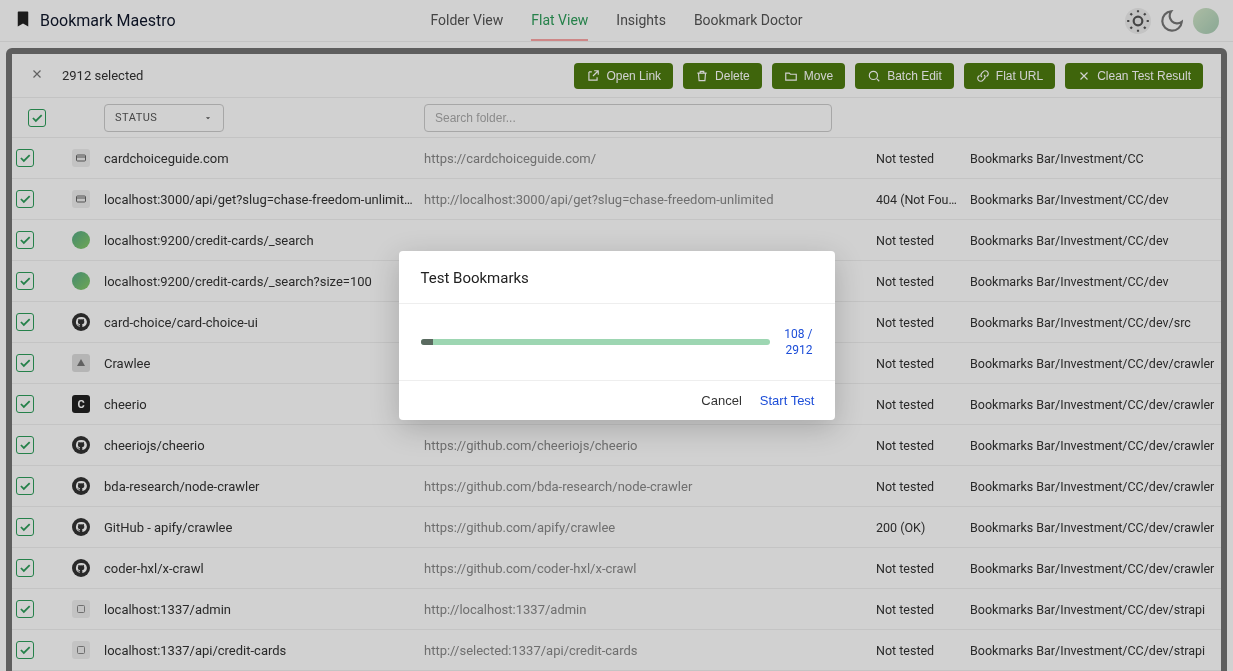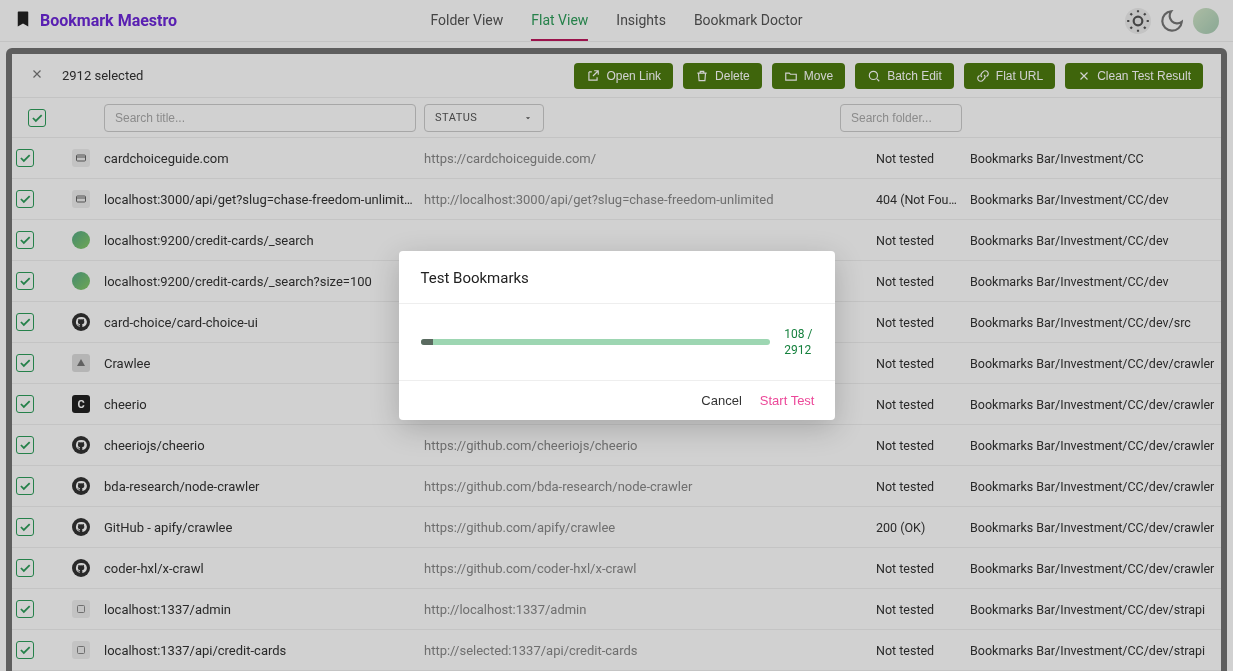--- a/index.html
+++ b/index.html
@@ -1,24 +1,24 @@
 <!DOCTYPE html>
 <html><head>
 <meta charset="utf-8">
 <style>
   * { box-sizing: border-box; margin: 0; padding: 0; }
   body { font-family: -apple-system, BlinkMacSystemFont, "Segoe UI", Roboto, sans-serif; font-size: 13px; color: #333; background: #fff; width: 1233px; height: 671px; overflow: hidden; position: relative; }
   a { text-decoration: none; color: inherit; }
 
   .topbar { height: 42px; display: flex; align-items: center; padding: 0 14px; border-bottom: 1px solid #eee; position: relative; }
-  .brand { display: flex; align-items: center; gap: 8px; font-weight: 700; font-size: 16px; color: #6d28d9; }
+  .brand { display: flex; align-items: center; gap: 8px; font-weight: 400; font-size: 16px; color: #0f172a; }
   .brand svg { width: 18px; height: 18px; }
   .tabs { position: absolute; left: 50%; transform: translateX(-50%); display: flex; gap: 28px; height: 100%; align-items: stretch; }
   .tab { display: flex; align-items: center; color: #555; font-size: 14px; border-bottom: 2px solid transparent; }
-  .tab.active { color: #2e9e5b; border-bottom: 2px solid #be185d; }
+  .tab.active { color: #2e9e5b; border-bottom: 2px solid #fca5a5; }
   .topright { margin-left: auto; display: flex; align-items: center; gap: 8px; }
   .iconbtn { width: 26px; height: 26px; border-radius: 50%; display: flex; align-items: center; justify-content: center; color: #666; }
   .iconbtn.light { background: #eee; }
   .avatar { width: 26px; height: 26px; border-radius: 50%; background: linear-gradient(135deg,#d2e6c9,#a8ccb5); }
 
   .outer { padding: 6px; }
   .panel { border: 6px solid #737373; border-radius: 6px; background: #fff; }
 
   .actionbar { display: flex; align-items: center; height: 44px; padding: 0 18px; border-bottom: 1px solid #eee; gap: 10px; }
   .close-x { color: #666; margin-right: 8px; cursor: pointer; }
@@ -46,25 +46,25 @@
   .row .url { color: #888; }
   .row .status { color: #333; font-size: 12.5px; margin-left: 36px; }
   .row .folder { color: #333; font-size: 12.5px; }
 
   .overlay { position: absolute; inset: 0; background: rgba(0,0,0,0.18); display: flex; align-items: center; justify-content: center; }
   .modal { width: 436px; background: #fff; border-radius: 4px; box-shadow: 0 8px 30px rgba(0,0,0,0.2); overflow: hidden; }
   .modal-head { padding: 18px 22px 16px; font-size: 15px; color: #222; border-bottom: 1px solid #eee; }
   .modal-body { padding: 22px; display: flex; align-items: center; gap: 14px; border-bottom: 1px solid #eee; }
   .progress { flex: 1; height: 6px; background: #9dd6b2; border-radius: 3px; position: relative; overflow: hidden; }
   .progress .fill { position: absolute; left: 0; top: 0; bottom: 0; width: 3.7%; background: #5a6a60; }
-  .progtext { font-size: 12px; color: #15803d; line-height: 16px; }
+  .progtext { font-size: 12px; color: #1d4ed8; line-height: 16px; text-align: right; }
   .modal-foot { display: flex; justify-content: flex-end; gap: 18px; padding: 12px 20px; }
   .modal-foot button { background: none; border: none; font-size: 13px; cursor: pointer; }
   .modal-foot .cancel { color: #333; }
-  .modal-foot .start { color: #ec4899; cursor: default; }
+  .modal-foot .start { color: #1d4ed8; cursor: default; }
 </style>
 </head>
 <body>
 
 <div class="topbar">
   <div class="brand">
     <span>
       <svg viewBox="0 0 24 24" fill="#222">
           <path d="M6 2h12a1 1 0 0 1 1 1v19l-7-4-7 4V3a1 1 0 0 1 1-1z"></path>
         </svg>
@@ -146,23 +146,20 @@
     <div class="filterrow">
       <div class="cell" style="justify-content:center">
         <span class="chk">
           <svg viewBox="0 0 24 24" fill="none" stroke="#2e9e5b" stroke-width="3">
               <path d="M5 12l5 5L20 7"></path>
             </svg>
         </span>
       </div>
       <div class="cell"></div>
       <div class="cell">
-          <input class="in" placeholder="Search title..." style="">
-        </div>
-      <div class="cell">
         <div class="statusdd">
           <span>STATUS</span>
           <svg viewBox="0 0 24 24" fill="#555">
               <path d="M7 10l5 5 5-5z"></path>
             </svg>
         </div>
       </div>
       <div class="cell">
           <input class="in" placeholder="Search folder..." style="">
         </div>

